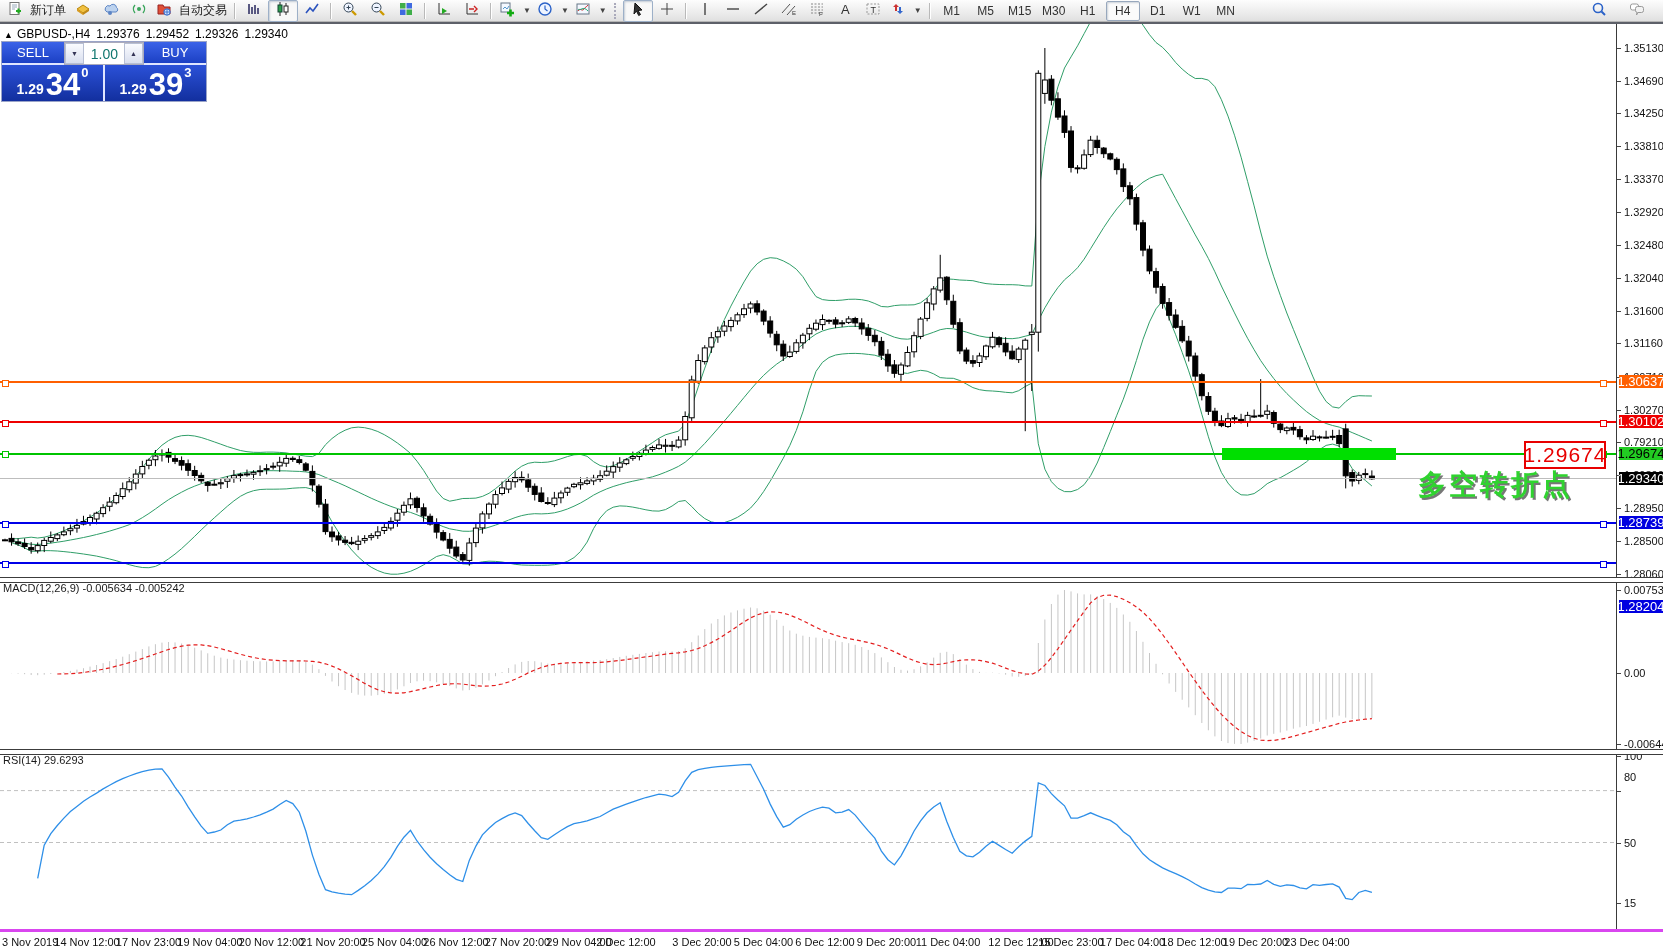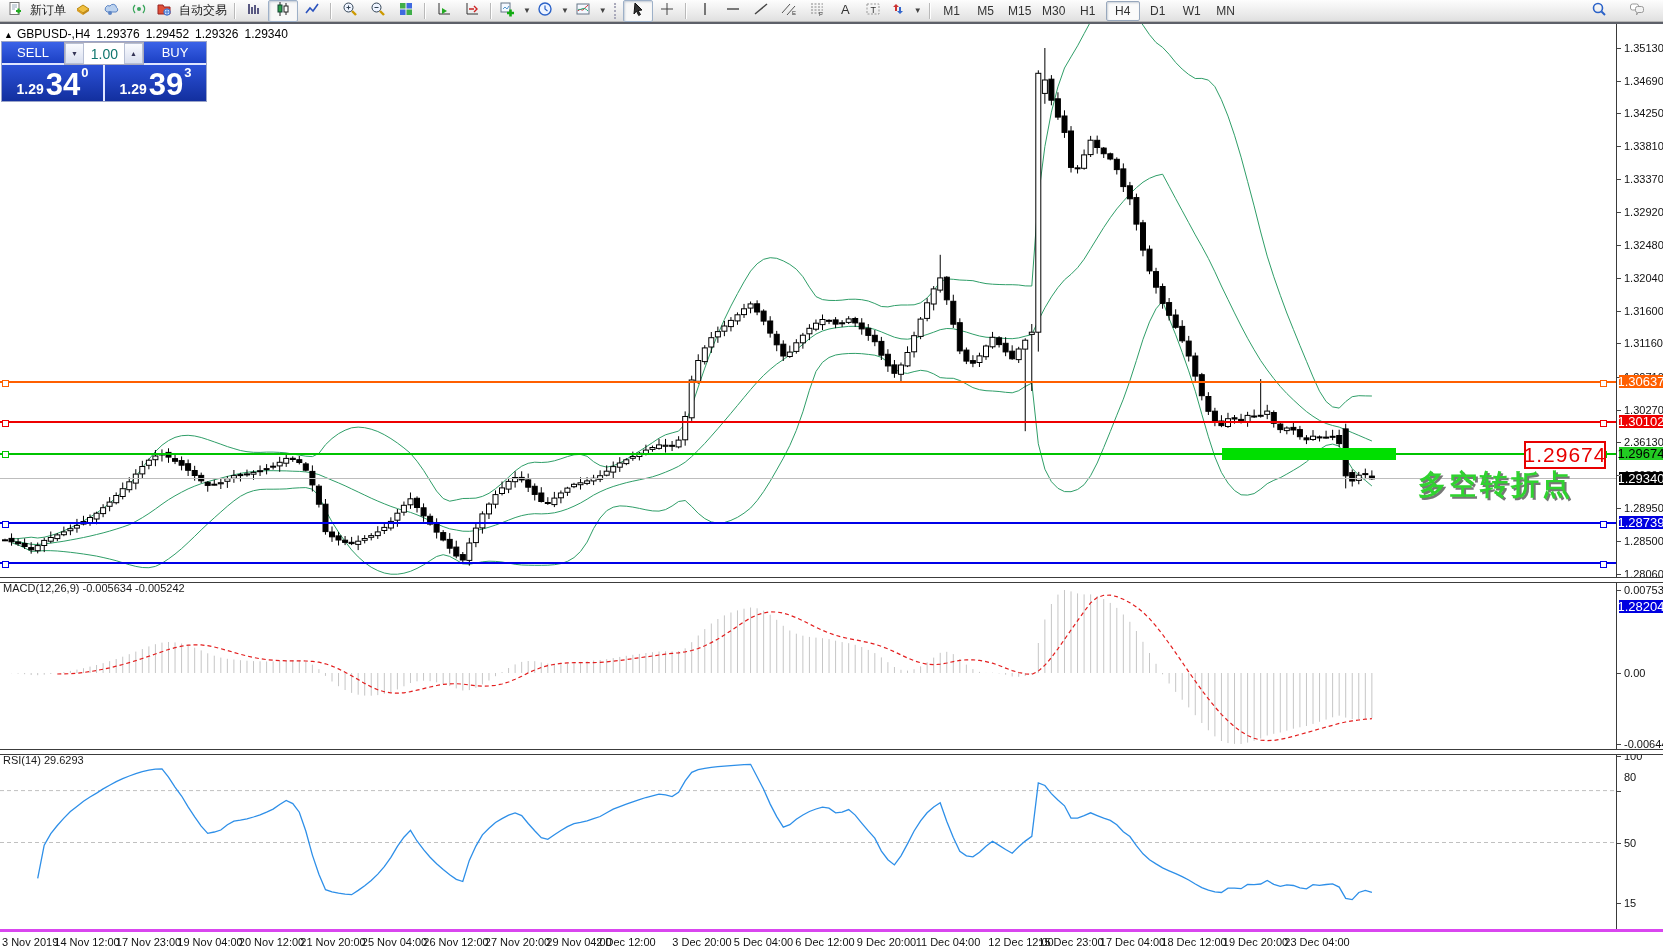--- a/index.html
+++ b/index.html
@@ -988,21 +988,21 @@
       <div class="axlabel" style="top: 247.896px;">1.32040</div>
       <div class="axtick" style="top: 286.632px;"></div>
       <div class="axlabel" style="top: 280.632px;">1.31600</div>
       <div class="axtick" style="top: 319.368px;"></div>
       <div class="axlabel" style="top: 313.368px;">1.31160</div>
       <div class="axtick" style="top: 352.848px;"></div>
       <div class="axlabel" style="top: 346.848px;">1.30710</div>
       <div class="axtick" style="top: 385.584px;"></div>
       <div class="axlabel" style="top: 379.584px;">1.30270</div>
       <div class="axtick" style="top: 418.32px;"></div>
-      <div class="axlabel" style="top: 412.32px;">2.36130</div>
+      <div class="axlabel" style="top: 412.32px;">0.79210</div>
       <div class="axtick" style="top: 451.056px;"></div>
       <div class="axlabel" style="top: 445.056px;">1.29390</div>
       <div class="axtick" style="top: 483.792px;"></div>
       <div class="axlabel" style="top: 477.792px;">1.28950</div>
       <div class="axtick" style="top: 517.272px;"></div>
       <div class="axlabel" style="top: 511.272px;">1.28500</div>
       <div class="axtick" style="top: 550.008px;"></div>
       <div class="axlabel" style="top: 544.008px;">1.28060</div>
       <div class="axtag" style="top: 351.279px; background: rgb(255, 95, 0); color: rgb(255, 255, 255);">1.30637</div>
       <div class="axtag" style="top: 391.083px; background: rgb(238, 0, 0); color: rgb(255, 255, 255);">1.30102</div>

